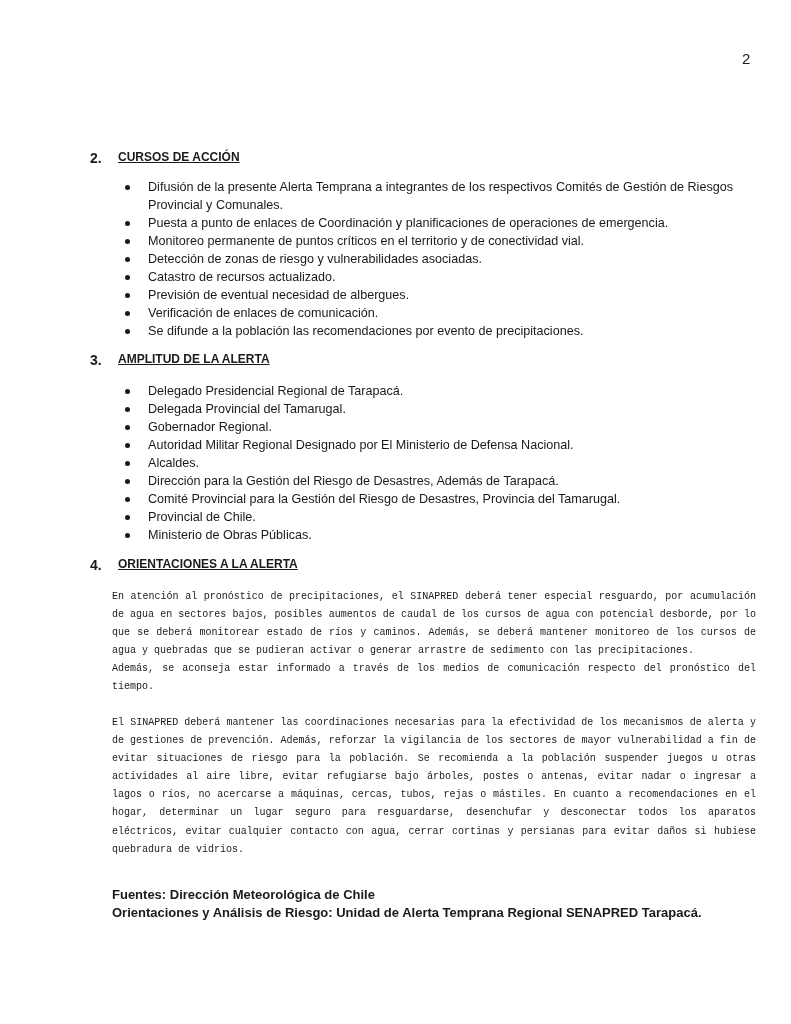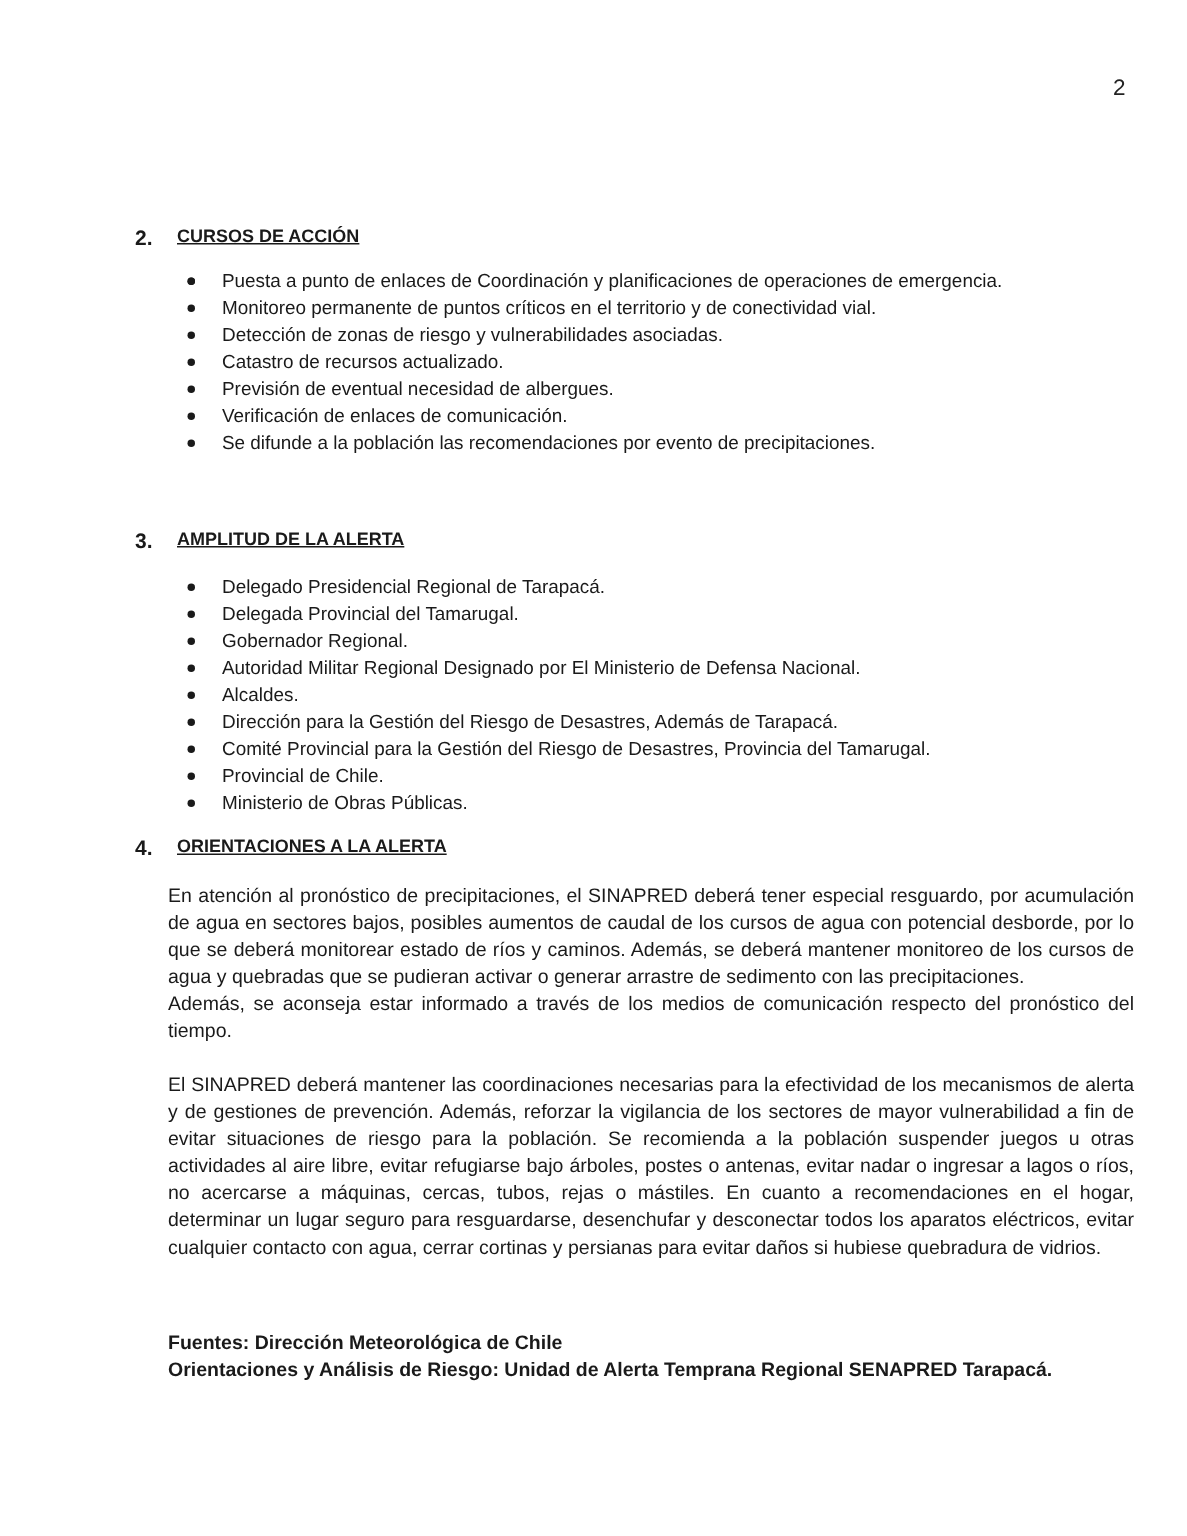--- a/index.html
+++ b/index.html
@@ -21,37 +21,37 @@
     position: absolute; left: 122px; width: 625px; margin: 0; padding: 0; list-style: none;
     font-size: 12.6px; line-height: 18px;
   }
   .bullets li { position: relative; padding-left: 26px; }
   .bullets li .dot {
     position: absolute; left: 3px; top: 7px; width: 5px; height: 5px;
     border-radius: 50%; background: #1a1a1a;
   }
   .para {
     position: absolute; left: 112px; width: 644px; margin: 0;
-    font-size: 13px; line-height: 18.1px; text-align: justify;
+    font-size: 10px; line-height: 18.1px; text-align: justify; font-family: Liberation Mono, monospace;
   }
   .sources {
     position: absolute; left: 112px; top: 886px; font-size: 13px; font-weight: bold; line-height: 18px;
   }
 </style>
 </head>
 <body>
 
 <div class="page-number">2</div>
 
 <div class="section-heading" style="top:150px;">
   <span class="num">2.</span>
   <span class="title">CURSOS DE ACCIÓN</span>
 </div>
 <ul class="bullets" style="top:178px;">
-  <li><span class="dot"></span></li>
+  <li><span class="dot"></span><span>Difusión de la presente Alerta Temprana a integrantes de los respectivos Comités de Gestión de Riesgos Provincial y Comunales.</span></li>
   <li><span class="dot"></span><span>Puesta a punto de enlaces de Coordinación y planificaciones de operaciones de emergencia.</span></li>
   <li><span class="dot"></span><span>Monitoreo permanente de puntos críticos en el territorio y de conectividad vial.</span></li>
   <li><span class="dot"></span><span>Detección de zonas de riesgo y vulnerabilidades asociadas.</span></li>
   <li><span class="dot"></span><span>Catastro de recursos actualizado.</span></li>
   <li><span class="dot"></span><span>Previsión de eventual necesidad de albergues.</span></li>
   <li><span class="dot"></span><span>Verificación de enlaces de comunicación.</span></li>
   <li><span class="dot"></span><span>Se difunde a la población las recomendaciones por evento de precipitaciones.</span></li>
 </ul>
 
 <div class="section-heading" style="top:352px;">

